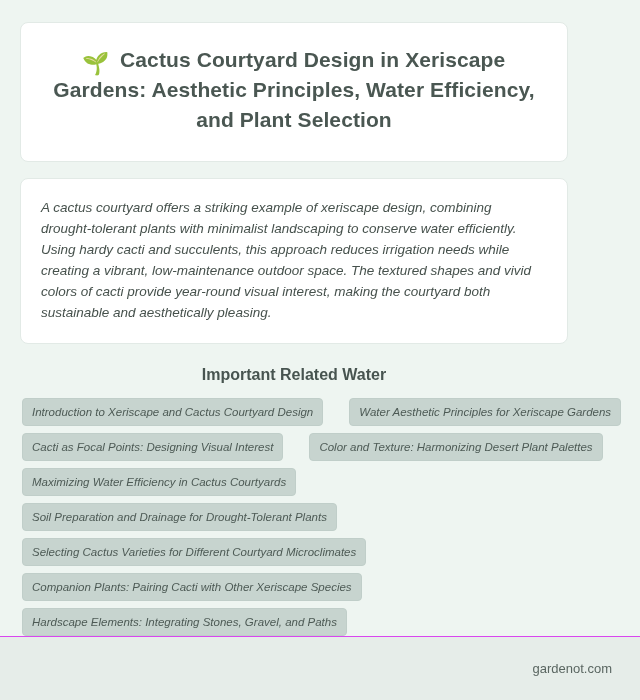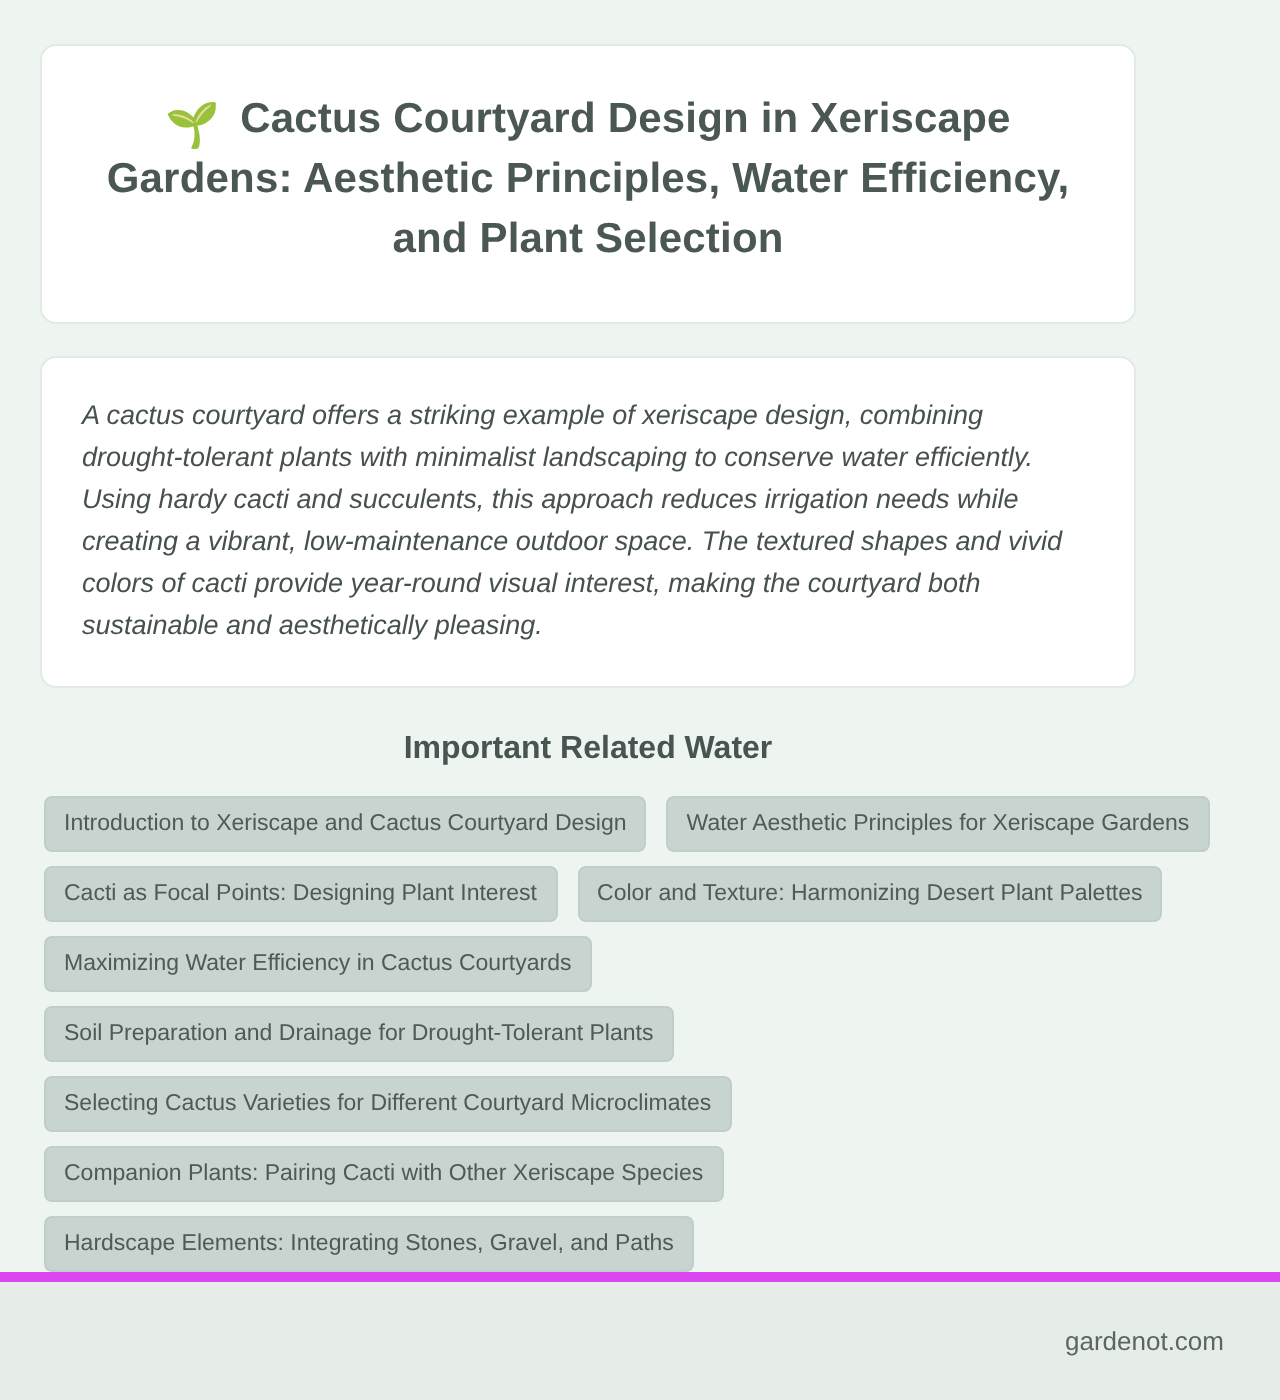--- a/index.html
+++ b/index.html
@@ -76,43 +76,44 @@
   .terms-list {
     display: flex;
     flex-direction: column;
     align-items: flex-start;
     gap: 7px;
     padding: 0 2px;
   }
   .terms-row {
     display: flex;
     flex-direction: row;
-    gap: 10px;
+    gap: 26px;
     align-items: flex-start;
     flex-wrap: nowrap;
+    font-style: italic;
   }
   .term-chip {
     background: #c7d4cf;
     color: #4d5a55;
     font-size: 11.5px;
     line-height: 14px;
     padding: 6px 9px;
     border-radius: 4px;
     white-space: nowrap;
     border: 1px solid #c0cec9;
   }
   
   .footer {
     position: absolute;
     left: 0;
     bottom: 0;
     width: 640px;
     height: 64px;
     background: #e6ede9;
-    border-top: 5px solid #d946ef;
+    border-top: 1px solid #d946ef;
     box-sizing: border-box;
     display: flex;
     align-items: center;
     justify-content: flex-end;
     padding-right: 28px;
   }
   .footer-text {
     font-size: 13px;
     color: #5a6661;
   }
@@ -134,21 +135,21 @@
   </div>
 
   <div class="terms-heading">Important Related Water</div>
 
   <div class="terms-list">
     <div class="terms-row">
       <span class="term-chip">Introduction to Xeriscape and Cactus Courtyard Design</span>
       <span class="term-chip">Water Aesthetic Principles for Xeriscape Gardens</span>
     </div>
     <div class="terms-row">
-      <span class="term-chip">Cacti as Focal Points: Designing Plant Interest</span>
+      <span class="term-chip">Cacti as Focal Points: Designing Visual Interest</span>
       <span class="term-chip">Color and Texture: Harmonizing Desert Plant Palettes</span>
     </div>
     <div class="terms-row">
       <span class="term-chip">Maximizing Water Efficiency in Cactus Courtyards</span>
     </div>
     <div class="terms-row">
       <span class="term-chip">Soil Preparation and Drainage for Drought-Tolerant Plants</span>
     </div>
     <div class="terms-row">
       <span class="term-chip">Selecting Cactus Varieties for Different Courtyard Microclimates</span>

